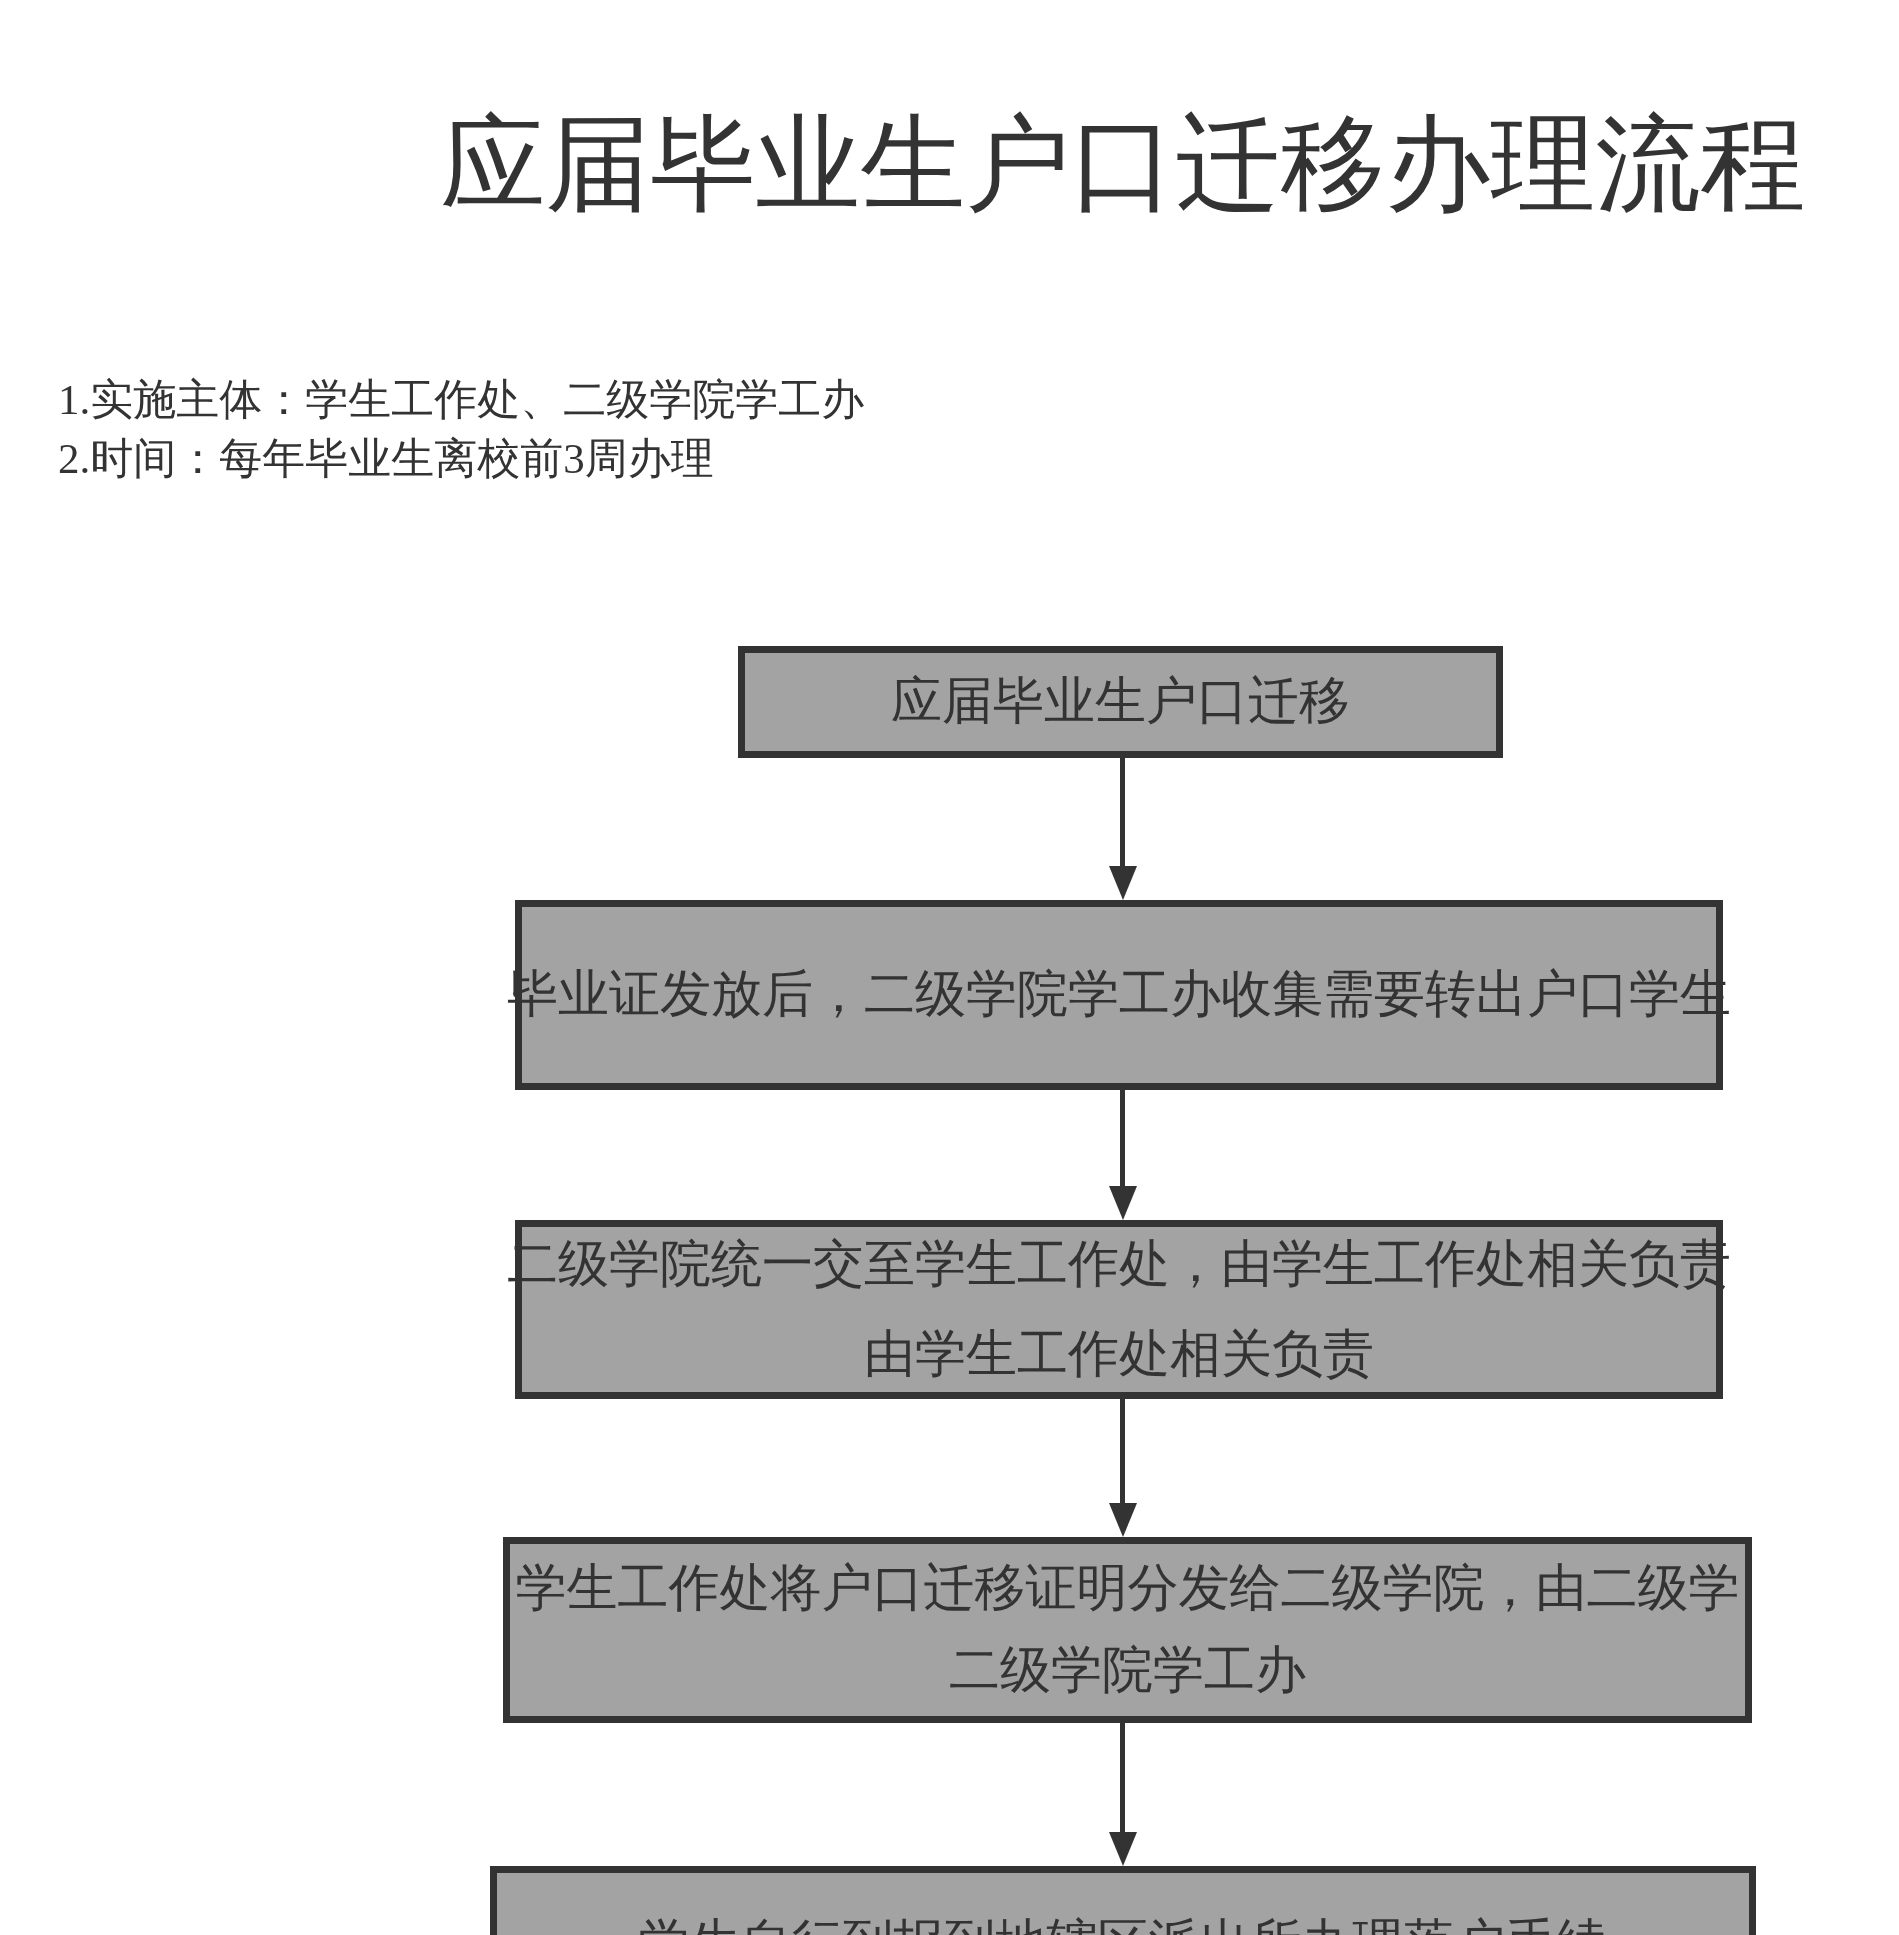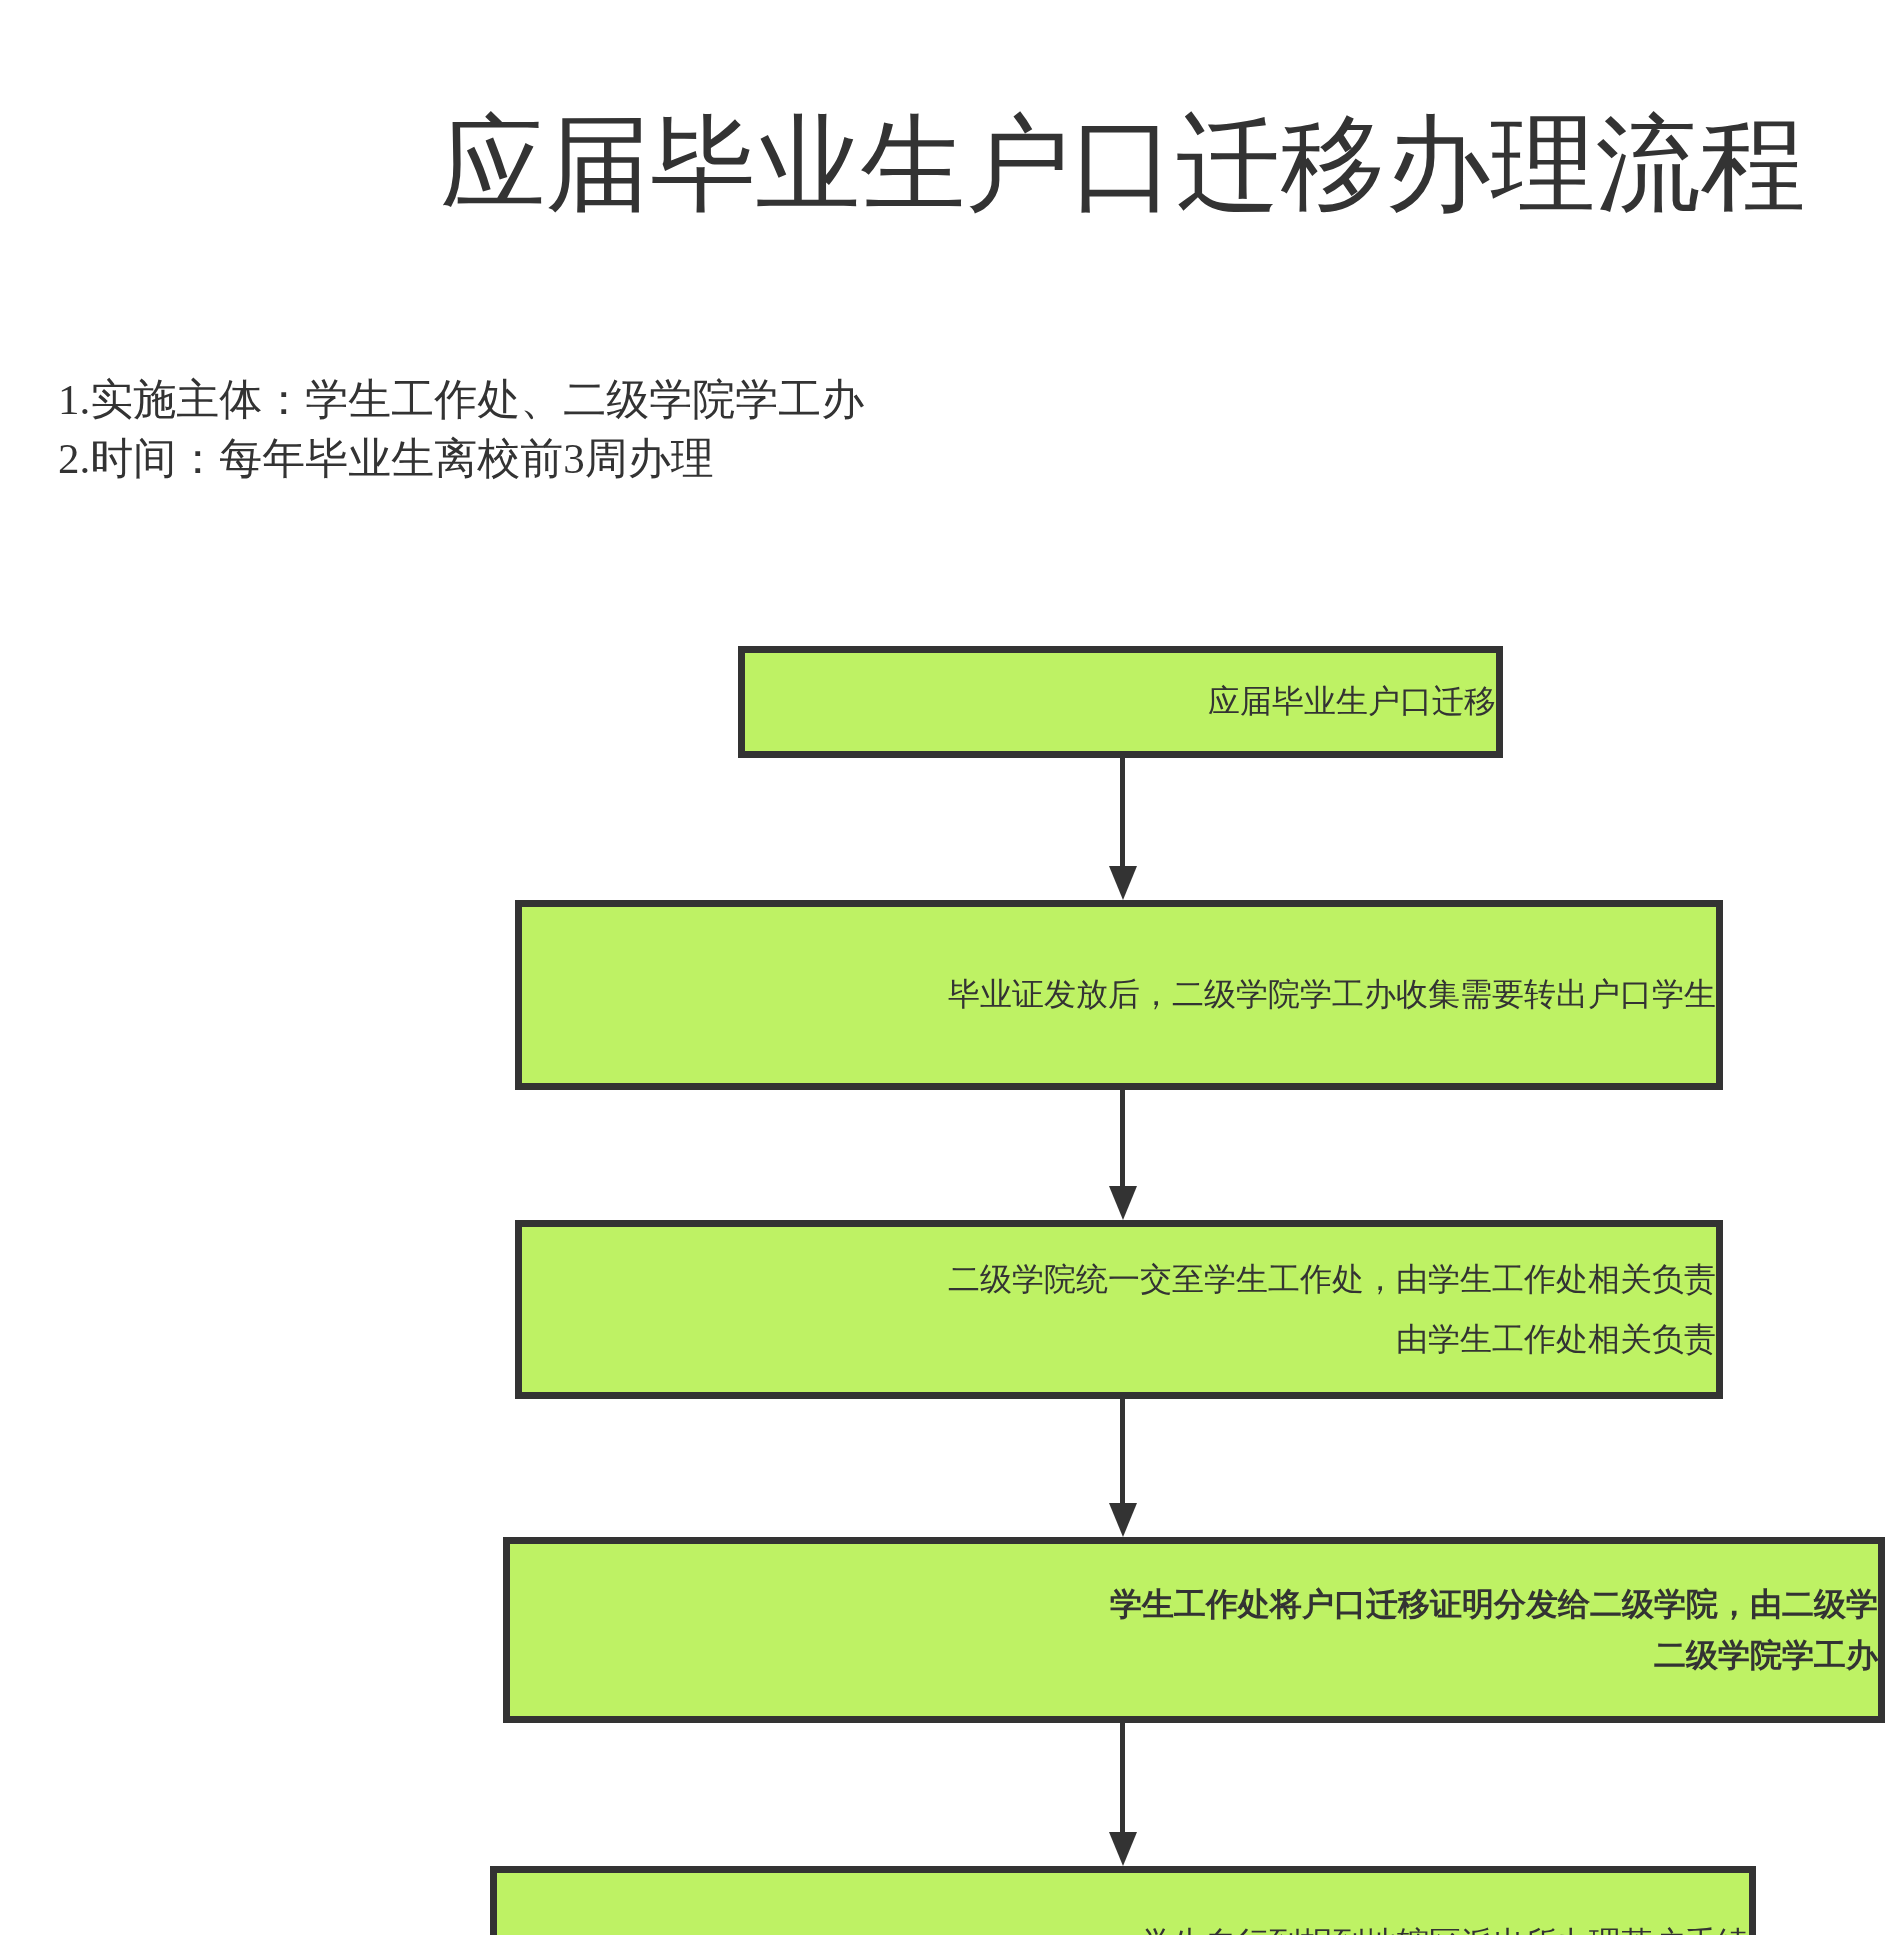--- a/index.html
+++ b/index.html
@@ -29,34 +29,34 @@
     left: 58px; top: 370px;
     font-size: 43px;
     line-height: 1.38;
     white-space: nowrap;
   }
 
   .node {
     position: absolute;
     box-sizing: border-box;
     border: 7.7px solid #333333;
-    background: #bef264;
+    background: #a3a3a3;
     display: flex;
     flex-direction: column;
     justify-content: center;
-    align-items: flex-end;
+    align-items: center;
     text-align: center;
-    font-size: 32px;
+    font-size: 51px;
     line-height: 1.6;
     white-space: nowrap;
   }
   .node-1 { left: 738px; top: 646px; width: 765px; height: 112px; }
   .node-2 { left: 515px; top: 900px; width: 1208px; height: 190px; }
   .node-3 { left: 515px; top: 1220px; width: 1208px; height: 179px; gap: 8px; }
-  .node-4 { left: 503px; top: 1537px; width: 1382px; height: 186px; font-weight: bold; }
+  .node-4 { left: 503px; top: 1537px; width: 1249px; height: 186px; }
   .node-5 { left: 490px; top: 1866px; width: 1266px; height: 155px; }
 
   .connector-line {
     position: absolute;
     left: 1120px;
     width: 4.6px;
     background: #333333;
   }
   .cl-1 { top: 755px; height: 114px; }
   .cl-2 { top: 1088px; height: 101px; }

